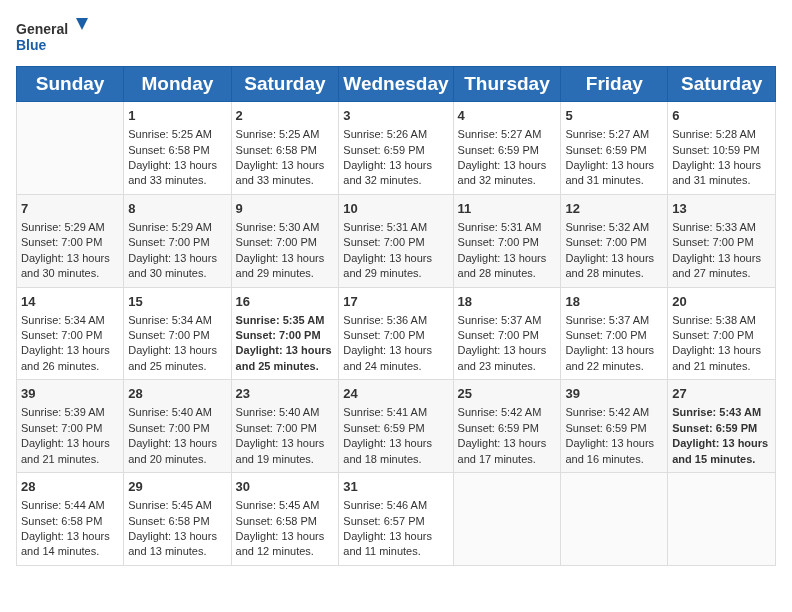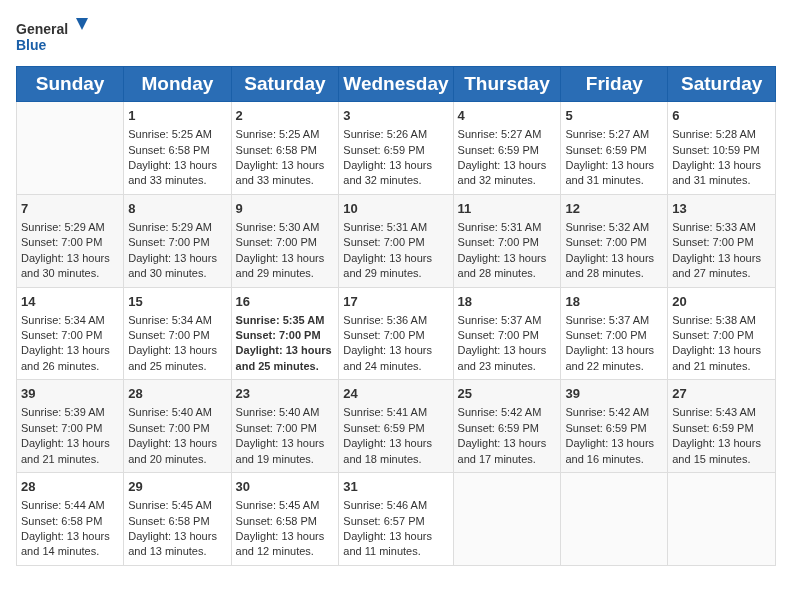--- a/index.html
+++ b/index.html
@@ -293,21 +293,21 @@
         </td>
         <td>
           <span class="day-number">39</span>
           <div class="day-info" style="white-space: pre-line;">Sunrise: 5:42 AM
 Sunset: 6:59 PM
 Daylight: 13 hours
 and 16 minutes.</div>
         </td>
         <td>
           <span class="day-number">27</span>
-          <div class="day-info" style="white-space: pre-line;">Sunrise: 5:43 AM
+          <div class="day-info" style="white-space: pre-line; font-weight: bold;">Sunrise: 5:43 AM
 Sunset: 6:59 PM
 Daylight: 13 hours
 and 15 minutes.</div>
         </td>
       </tr>
       <tr>
         <td>
           <span class="day-number">28</span>
           <div class="day-info" style="white-space: pre-line;">Sunrise: 5:44 AM
 Sunset: 6:58 PM

